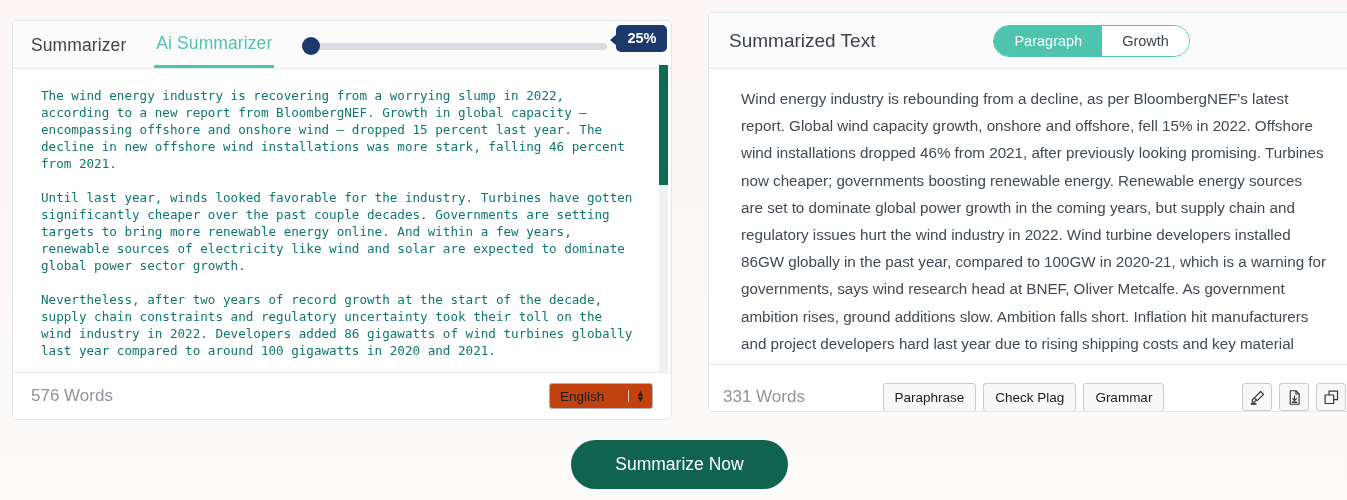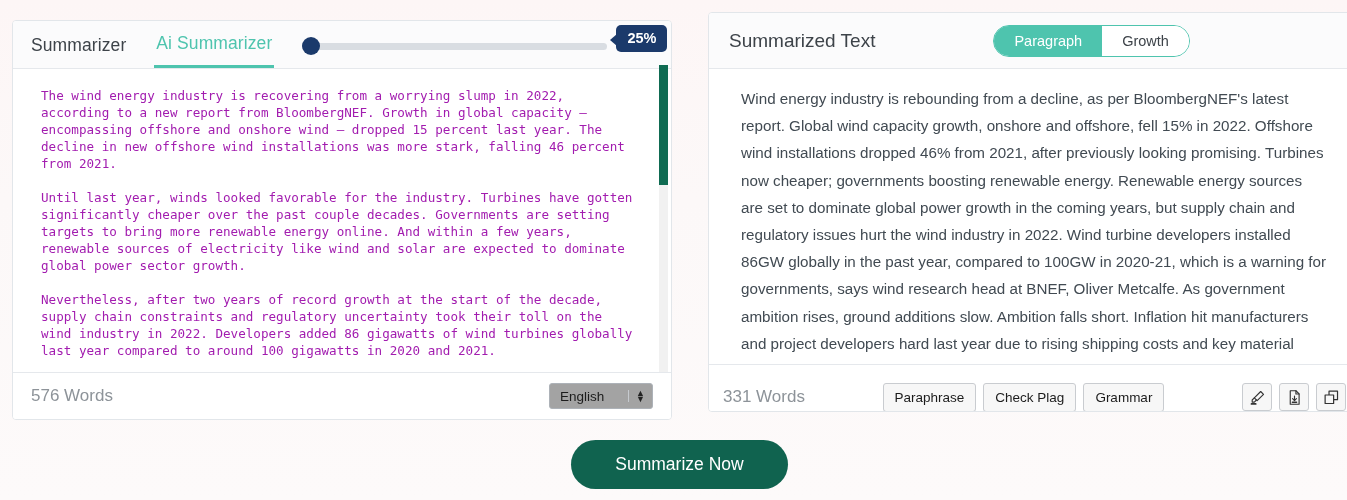--- a/index.html
+++ b/index.html
@@ -95,21 +95,21 @@
     position: relative;
     height: 304px;
     padding: 18px 26px 6px 28px;
     overflow: hidden;
     background: #fff;
   }
   .src-text {
     font-family: "DejaVu Sans Mono", "Liberation Mono", monospace;
     font-size: 12.6px;
     line-height: 17px;
-    color: #a21caf;
+    color: #0f766e;
     white-space: pre-wrap;
     margin: 0 0 17px 0;
   }
   .src-text:last-child { margin-bottom: 0; }
 
   
   .sbar {
     position: absolute;
     width: 9px;
     background: #f1f1f1;
@@ -131,21 +131,21 @@
     background: #fff;
     display: flex; align-items: center;
     padding: 0 18px 0 18px;
   }
   .wordcount { font-size: 17px; color: #8d9399; }
   .spacer { flex: 1; }
   .lang-select {
     display: flex; align-items: center;
     border: 1px solid #adb2b8;
     border-radius: 3px;
-    background: #a3a3a3;
+    background: #c2410c;
     height: 26px;
     padding: 0 2px 0 10px;
     font-size: 13.5px;
     color: #1c1c1c;
     cursor: pointer;
     min-width: 104px;
   }
   .lang-select .lbl { flex: 1; }
   .stepper {
     border-left: 1px solid #c6cacf;

